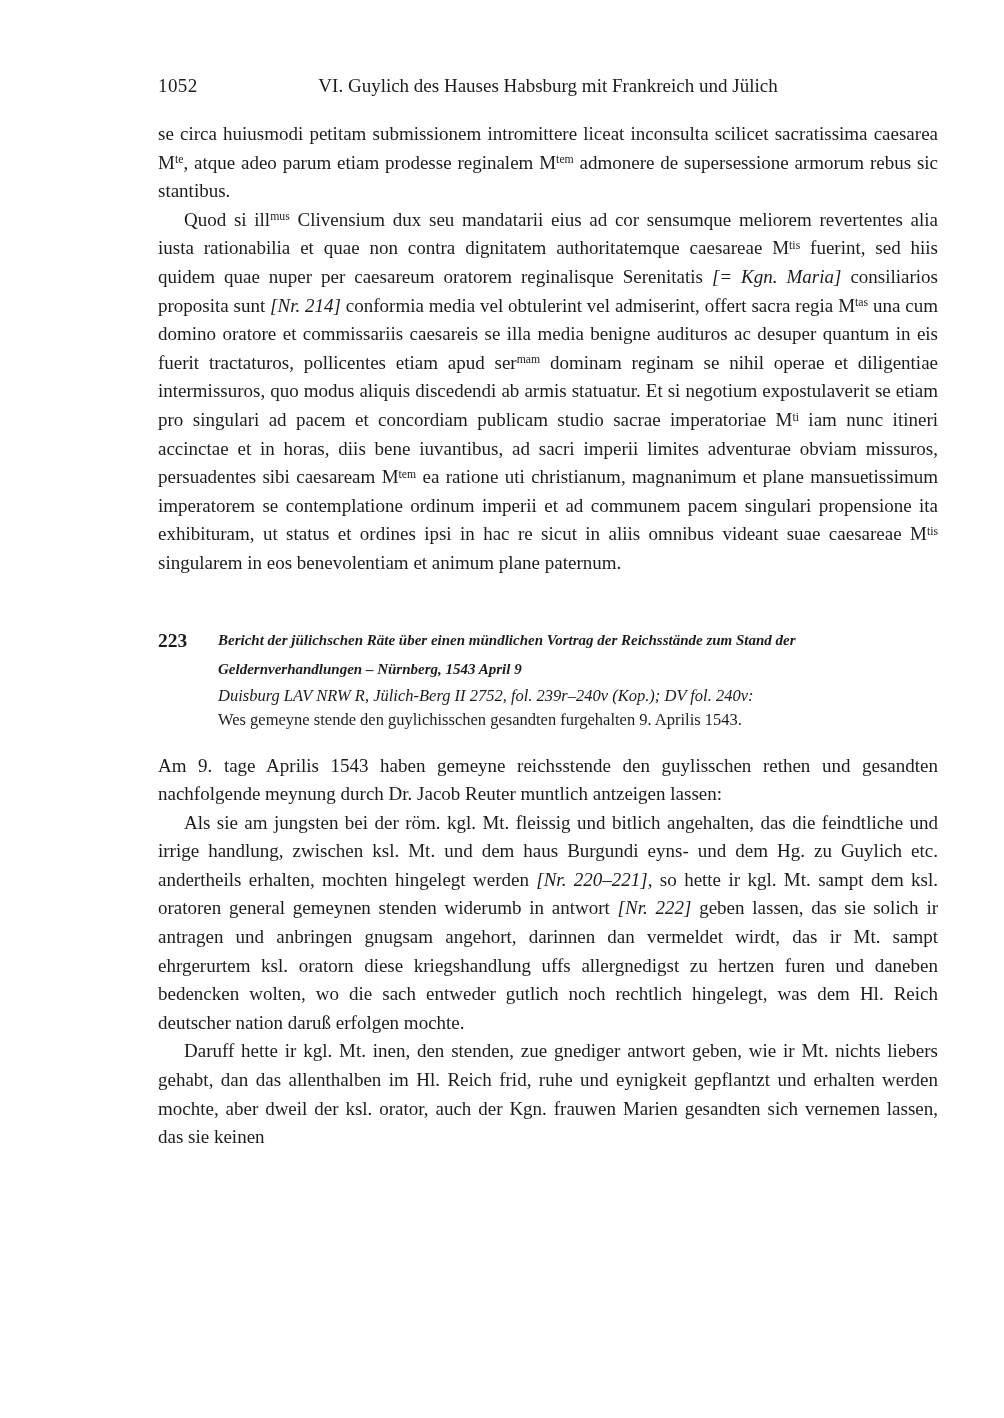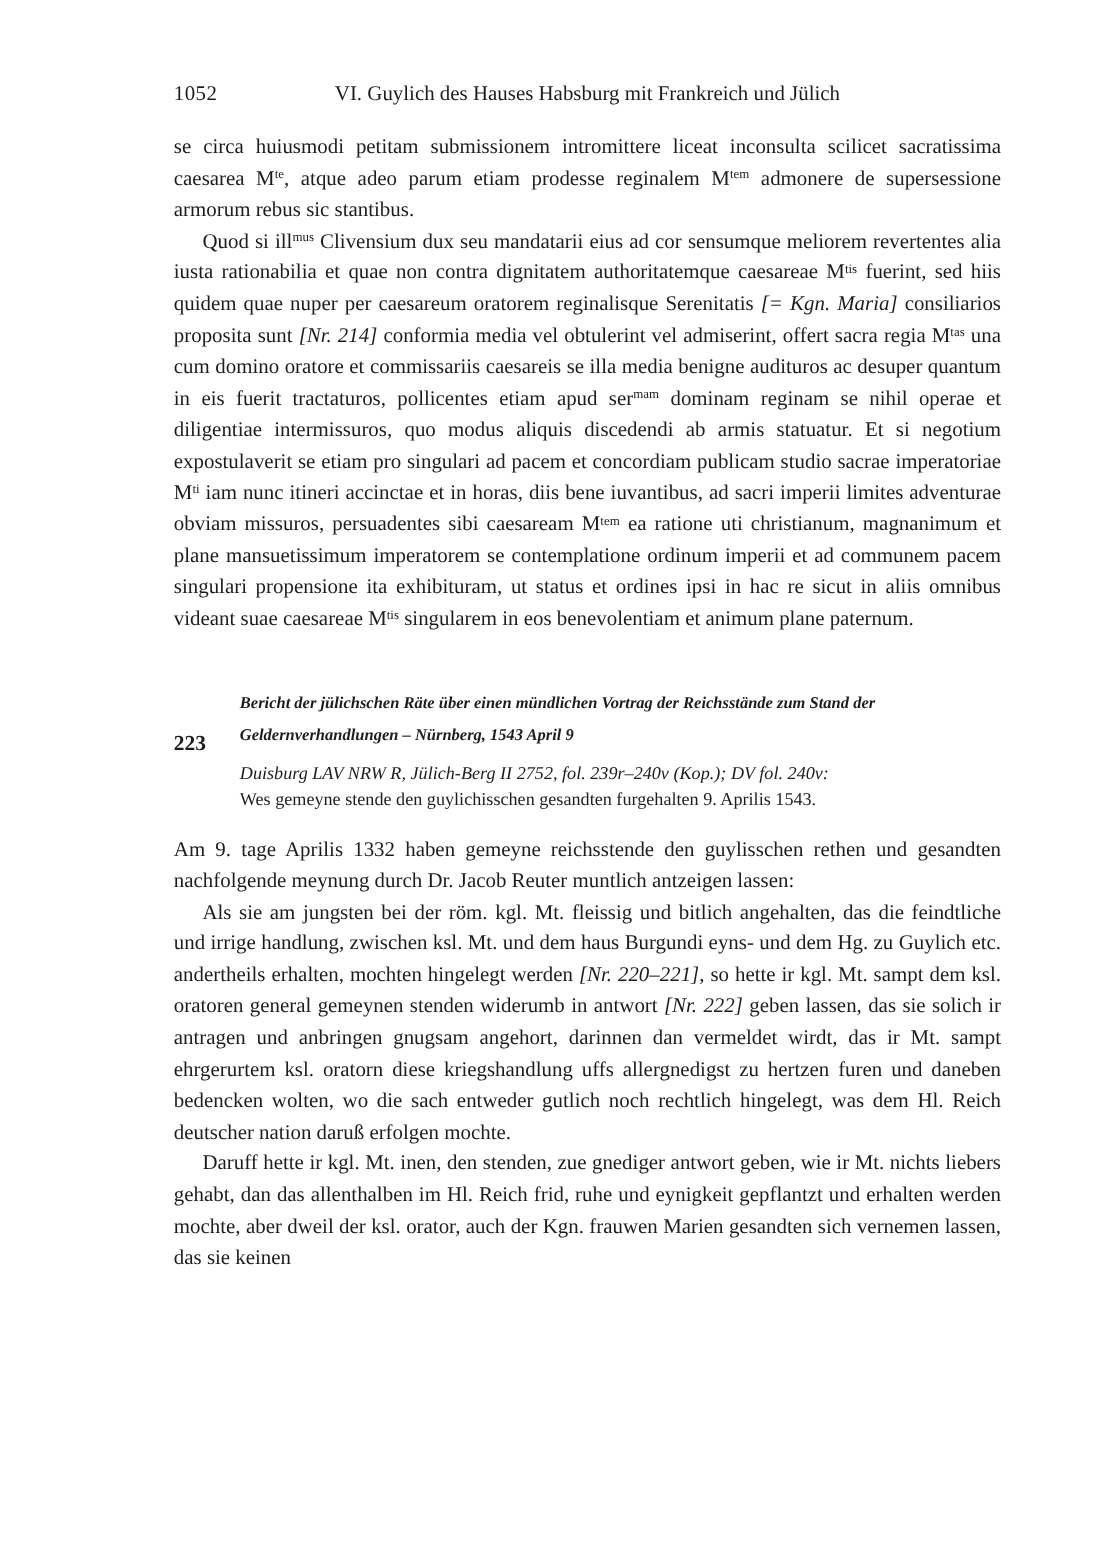--- a/index.html
+++ b/index.html
@@ -7,21 +7,21 @@
   body {
     width: 1004px;
     height: 1418px;
     font-family: "Liberation Serif", serif;
     color: #1c1c1c;
     overflow: hidden;
   }
   .page {
     width: 100%;
     height: 100%;
-    padding: 74px 94px 0 158px;
+    padding: 74px 66px 0 158px;
   }
   .running-header {
     position: relative;
     font-size: 19px;
     line-height: 24px;
     margin-bottom: 22px;
   }
   .page-number {
     position: absolute;
     left: 0;
@@ -53,21 +53,20 @@
     margin-top: 48px;
     font-weight: bold;
     font-size: 19.5px;
     line-height: 29px;
   }
   .doc-number {
     width: 60px;
     flex: none;
     font-style: normal;
     font-weight: bold;
-    margin-top: 36px;
   }
   .doc-title {
     flex: 1;
     font-style: italic;
     font-weight: bold;
     font-size: 15px;
     line-height: 29px;
     text-align: left;
   }
   .source-note {
@@ -99,19 +98,19 @@
       <span class="doc-number">223</span>
       <h2 class="doc-title">Bericht der jülichschen Räte über einen mündlichen Vortrag der Reichsstände zum Stand der Geldernverhandlungen – Nürnberg, 1543 April 9</h2>
     </div>
 
     <div class="source-note">
       <p class="source-reference">Duisburg LAV NRW R, Jülich-Berg II 2752, fol. 239r–240v (Kop.); DV fol. 240v:</p>
       <p class="dorsal-note">Wes gemeyne stende den guylichisschen gesandten furgehalten 9. Aprilis 1543.</p>
     </div>
 
     <div class="text-block german-block" id="german-block" lang="de">
-        <p class="para"><span>Am 9. tage Aprilis 1332 haben gemeyne reichsstende den guylisschen rethen und gesandten nachfolgende meynung durch Dr. Jacob Reuter muntlich antzeigen lassen:</span></p>
+        <p class="para"><span>Am 9. tage Aprilis 1543 haben gemeyne reichsstende den guylisschen rethen und gesandten nachfolgende meynung durch Dr. Jacob Reuter muntlich antzeigen lassen:</span></p>
         <p class="para indent"><span>Als sie am jungsten bei der röm. kgl. Mt. fleissig und bitlich angehalten, das die feindtliche und irrige handlung, zwischen ksl. Mt. und dem haus Burgundi eyns- und dem Hg. zu Guylich etc. andertheils erhalten, mochten hingelegt werden </span><em>[Nr. 220–221]</em><span>, so hette ir kgl. Mt. sampt dem ksl. oratoren general gemeynen stenden widerumb in antwort </span><em>[Nr. 222]</em><span> geben lassen, das sie solich ir antragen und anbringen gnugsam angehort, darinnen dan vermeldet wirdt, das ir Mt. sampt ehrgerurtem ksl. oratorn diese kriegshandlung uffs allergnedigst zu hertzen furen und daneben bedencken wolten, wo die sach entweder gutlich noch rechtlich hingelegt, was dem Hl. Reich deutscher nation daruß erfolgen mochte.</span></p>
         <p class="para indent"><span>Daruff hette ir kgl. Mt. inen, den stenden, zue gnediger antwort geben, wie ir Mt. nichts liebers gehabt, dan das allenthalben im Hl. Reich frid, ruhe und eynigkeit gepflantzt und erhalten werden mochte, aber dweil der ksl. orator, auch der Kgn. frauwen Marien gesandten sich vernemen lassen, das sie keinen</span></p>
       </div>
   </section>
 
 </div>
 
 </body></html>

